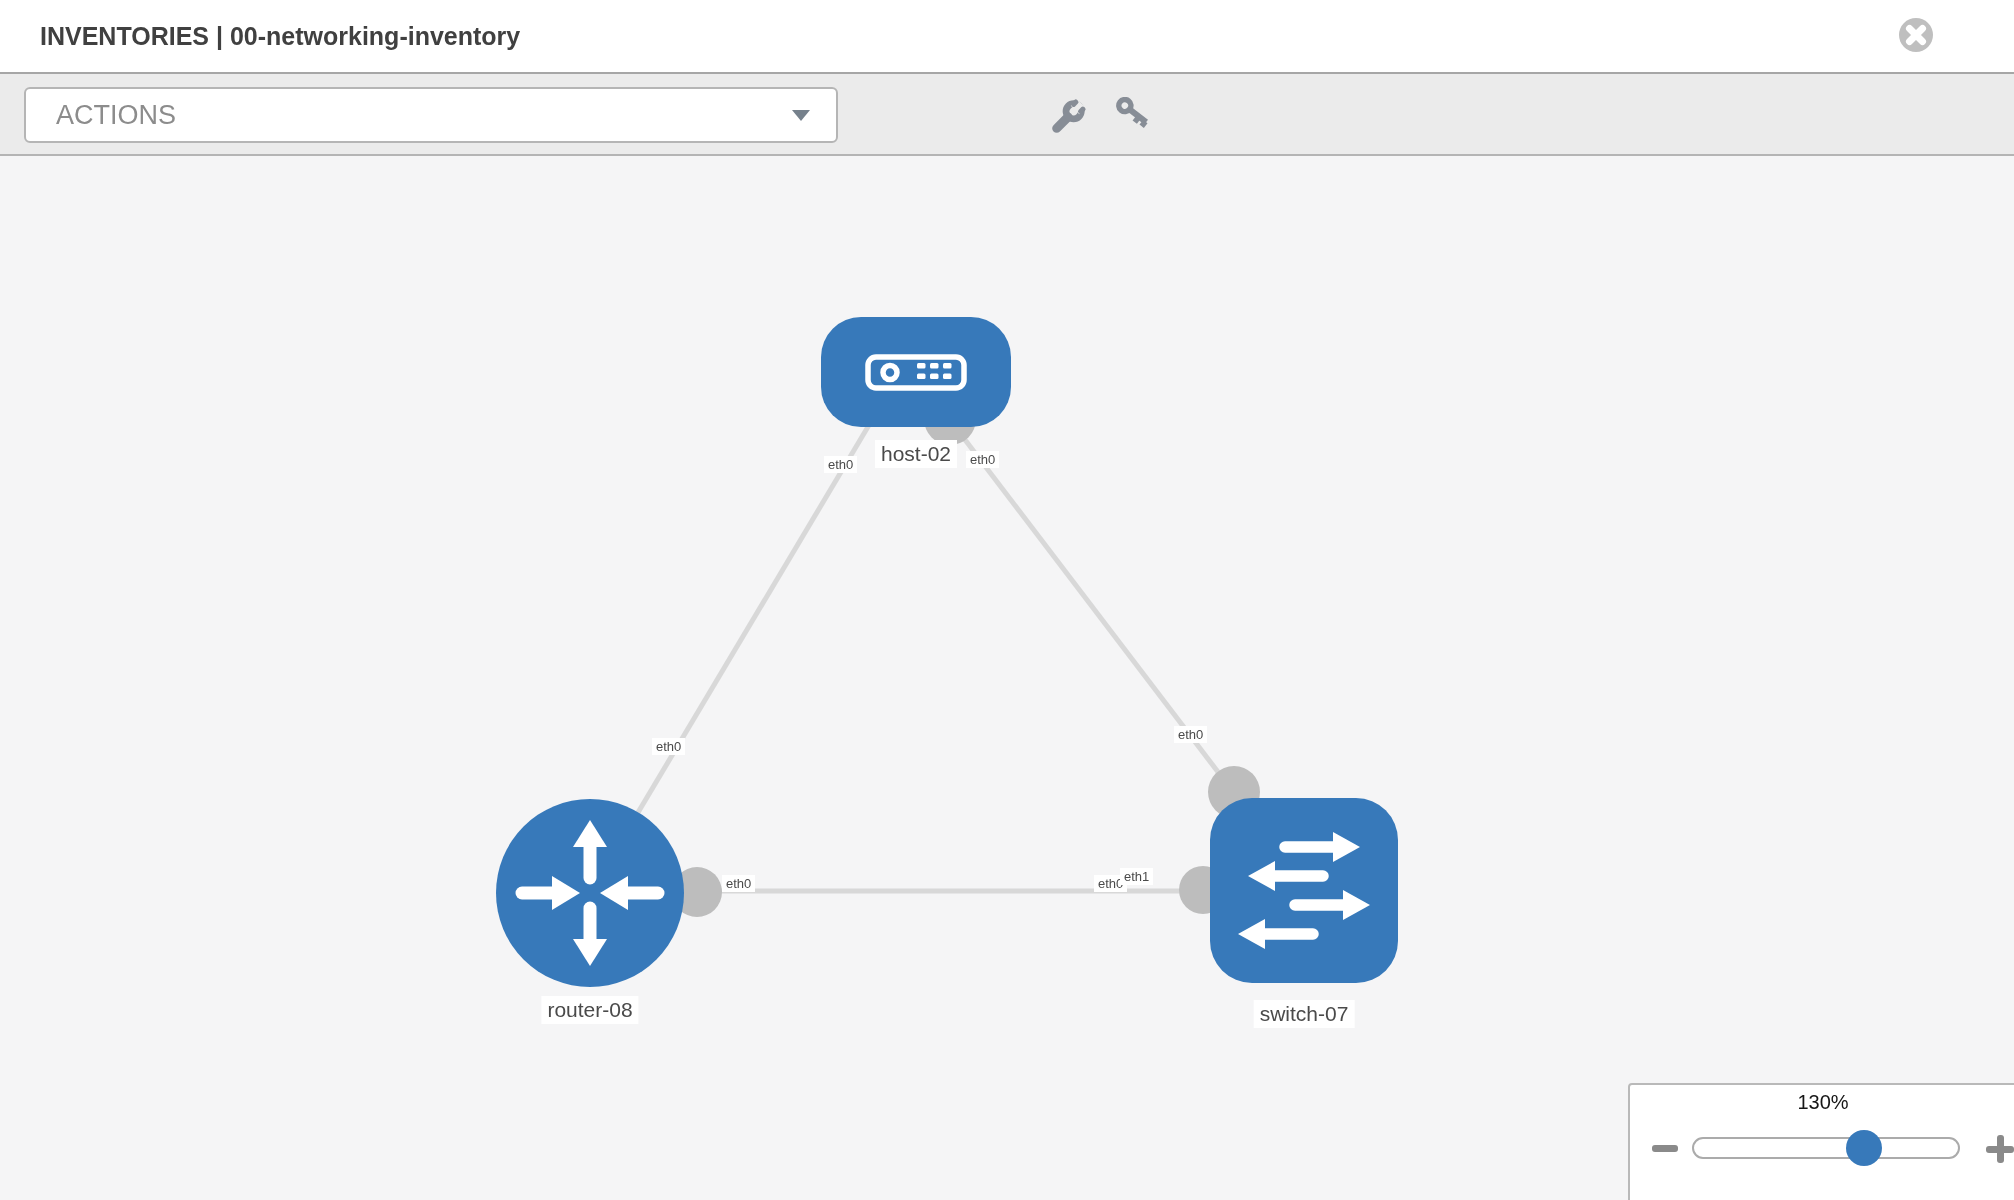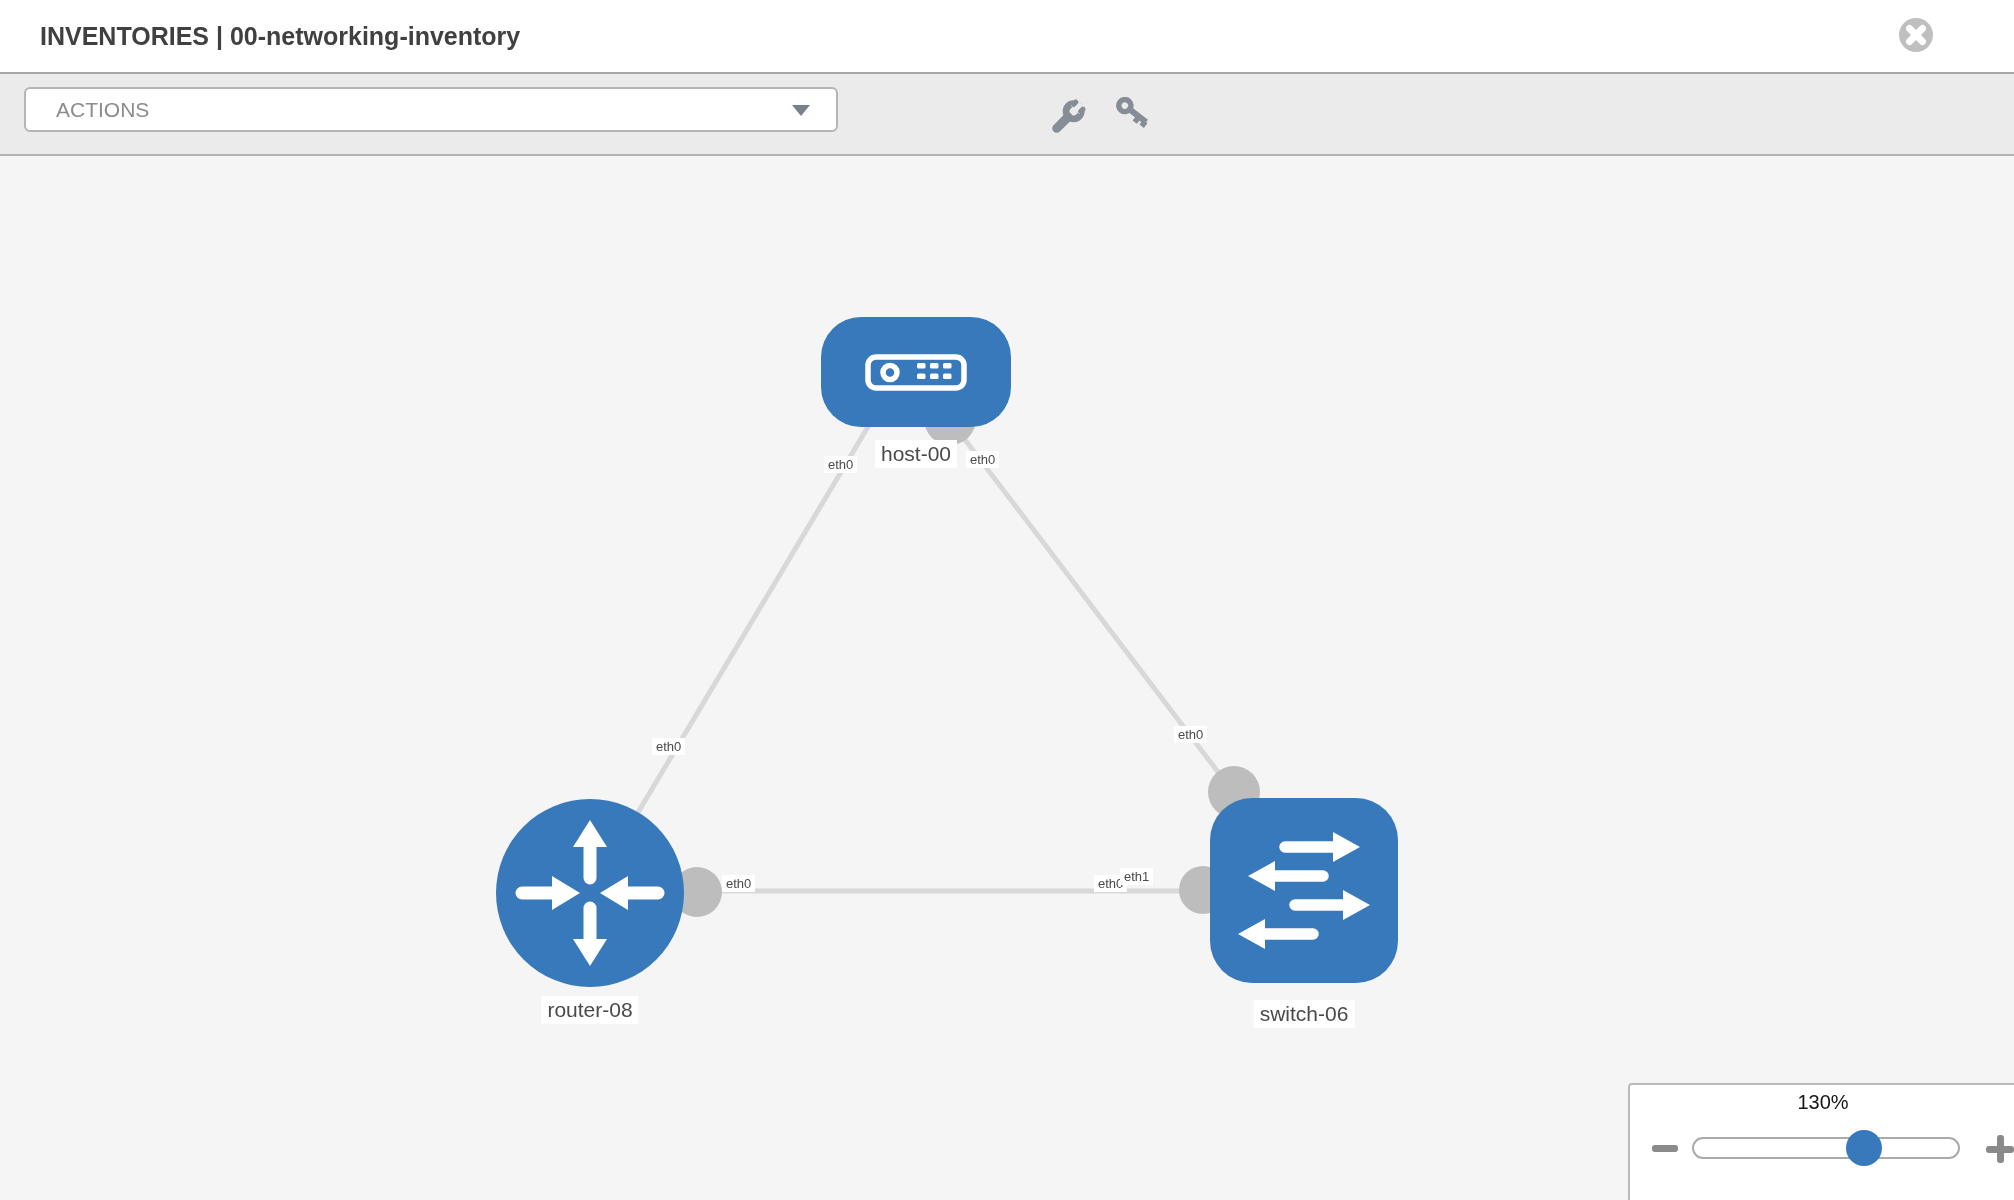--- a/index.html
+++ b/index.html
@@ -18,22 +18,22 @@
   .stage{position:absolute;left:0;top:0;width:2014px;height:1200px;}
 
   
   .header{position:absolute;left:0;top:0;width:2014px;height:72px;background:#fff;z-index:10;}
   .page-title{position:absolute;left:40px;top:0;line-height:72px;font-size:25px;font-weight:bold;color:#404040;}
   .close-btn{position:absolute;right:80px;top:17px;width:36px;height:36px;border:none;background:transparent;cursor:pointer;padding:0;}
 
   
   .toolbar{position:absolute;left:0;top:72px;width:2014px;height:84px;background:var(--toolbar-bg);
     border-top:2px solid #a6a6a6;border-bottom:2px solid #b4b4b4;z-index:10;}
-  .select{position:absolute;top:13px;height:45px;background:#fff;border:2px solid var(--border-gray);
-    border-radius:6px;display:flex;align-items:center;padding-left:30px;font-size:21px;color:#8c8c8c;cursor:pointer;}
+  .select{position:absolute;top:13px;height:56px;background:#fff;border:2px solid var(--border-gray);
+    border-radius:6px;display:flex;align-items:center;padding-left:30px;font-size:27px;color:#8c8c8c;cursor:pointer;}
   .select-actions{left:24px;width:814px;}
   .select-search{left:1188px;width:798px;}
   .caret{position:absolute;right:26px;top:50%;margin-top:-5px;width:0;height:0;
     border-left:9px solid transparent;border-right:9px solid transparent;border-top:11px solid #76818c;}
   .tool-btn{position:absolute;top:96px;width:44px;height:44px;border:none;background:transparent;cursor:pointer;padding:0;z-index:11;}
   .tool-btn.wrench{left:1046px;}
   .tool-btn.key{left:1114px;}
 
   
   .canvas{position:absolute;left:0;top:156px;width:2014px;height:1044px;background:var(--canvas-bg);z-index:1;}
@@ -116,23 +116,23 @@
         <line class="glyph-stroke" x1="1323" y1="876" x2="1272" y2="876" stroke-width="11.5"></line>
         <polygon class="glyph-fill" points="1248,876 1275,861 1275,891"></polygon>
         <line class="glyph-stroke" x1="1295" y1="905" x2="1346" y2="905" stroke-width="11.5"></line>
         <polygon class="glyph-fill" points="1370,905 1343,890 1343,920"></polygon>
         <line class="glyph-stroke" x1="1313" y1="934" x2="1262" y2="934" stroke-width="11.5"></line>
         <polygon class="glyph-fill" points="1238,934 1265,919 1265,949"></polygon>
       </g>
     </g>
   </svg>
 
-  <div class="lbl node-lbl" style="left:916px;top:440px;">host-00</div>
+  <div class="lbl node-lbl" style="left:916px;top:440px;">host-02</div>
   <div class="lbl node-lbl" style="left:590px;top:996px;">router-08</div>
-  <div class="lbl node-lbl" style="left:1304px;top:1000px;">switch-06</div>
+  <div class="lbl node-lbl" style="left:1304px;top:1000px;">switch-07</div>
 
   <div class="lbl if-lbl" style="left:824px;top:456px;">eth0</div>
   <div class="lbl if-lbl" style="left:652px;top:738px;">eth0</div>
   <div class="lbl if-lbl" style="left:966px;top:451px;">eth0</div>
   <div class="lbl if-lbl" style="left:1174px;top:726px;">eth0</div>
   <div class="lbl if-lbl" style="left:722px;top:875px;">eth0</div>
   <div class="lbl if-lbl" style="left:1094px;top:875px;">eth0</div>
   <div class="lbl if-lbl" style="left:1120px;top:868px;">eth1</div>
 
   <div class="zoom-panel">

